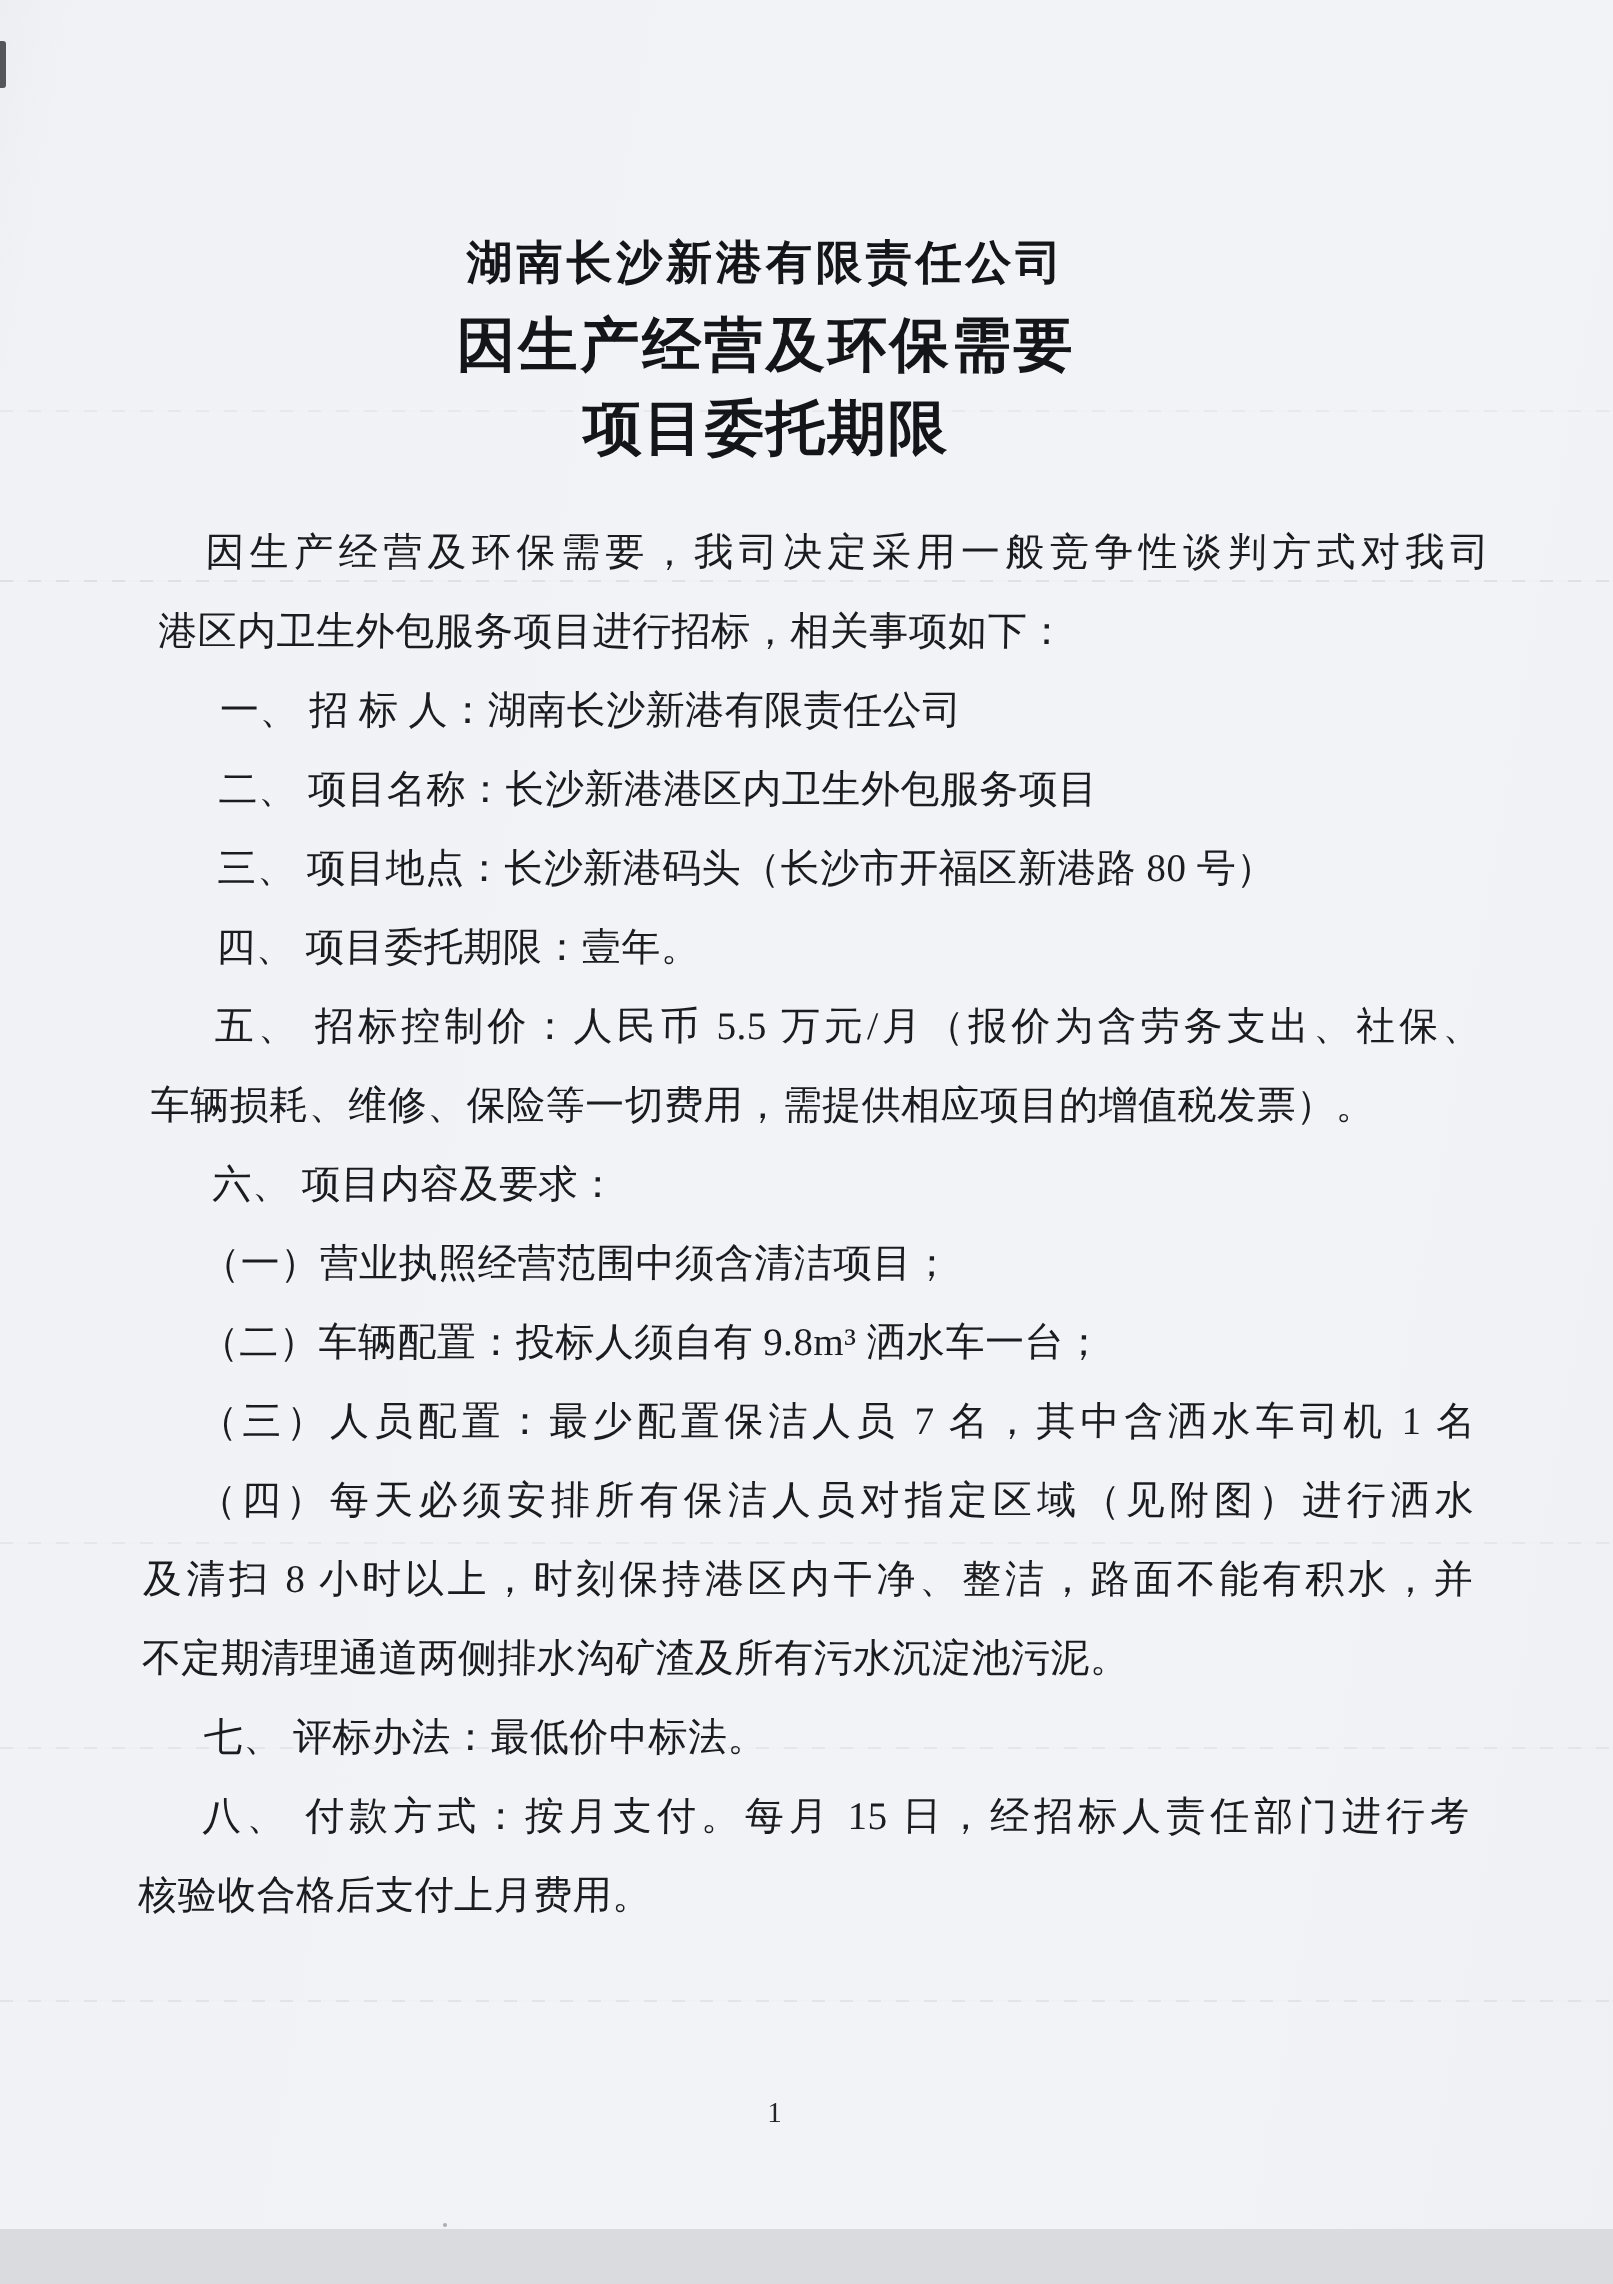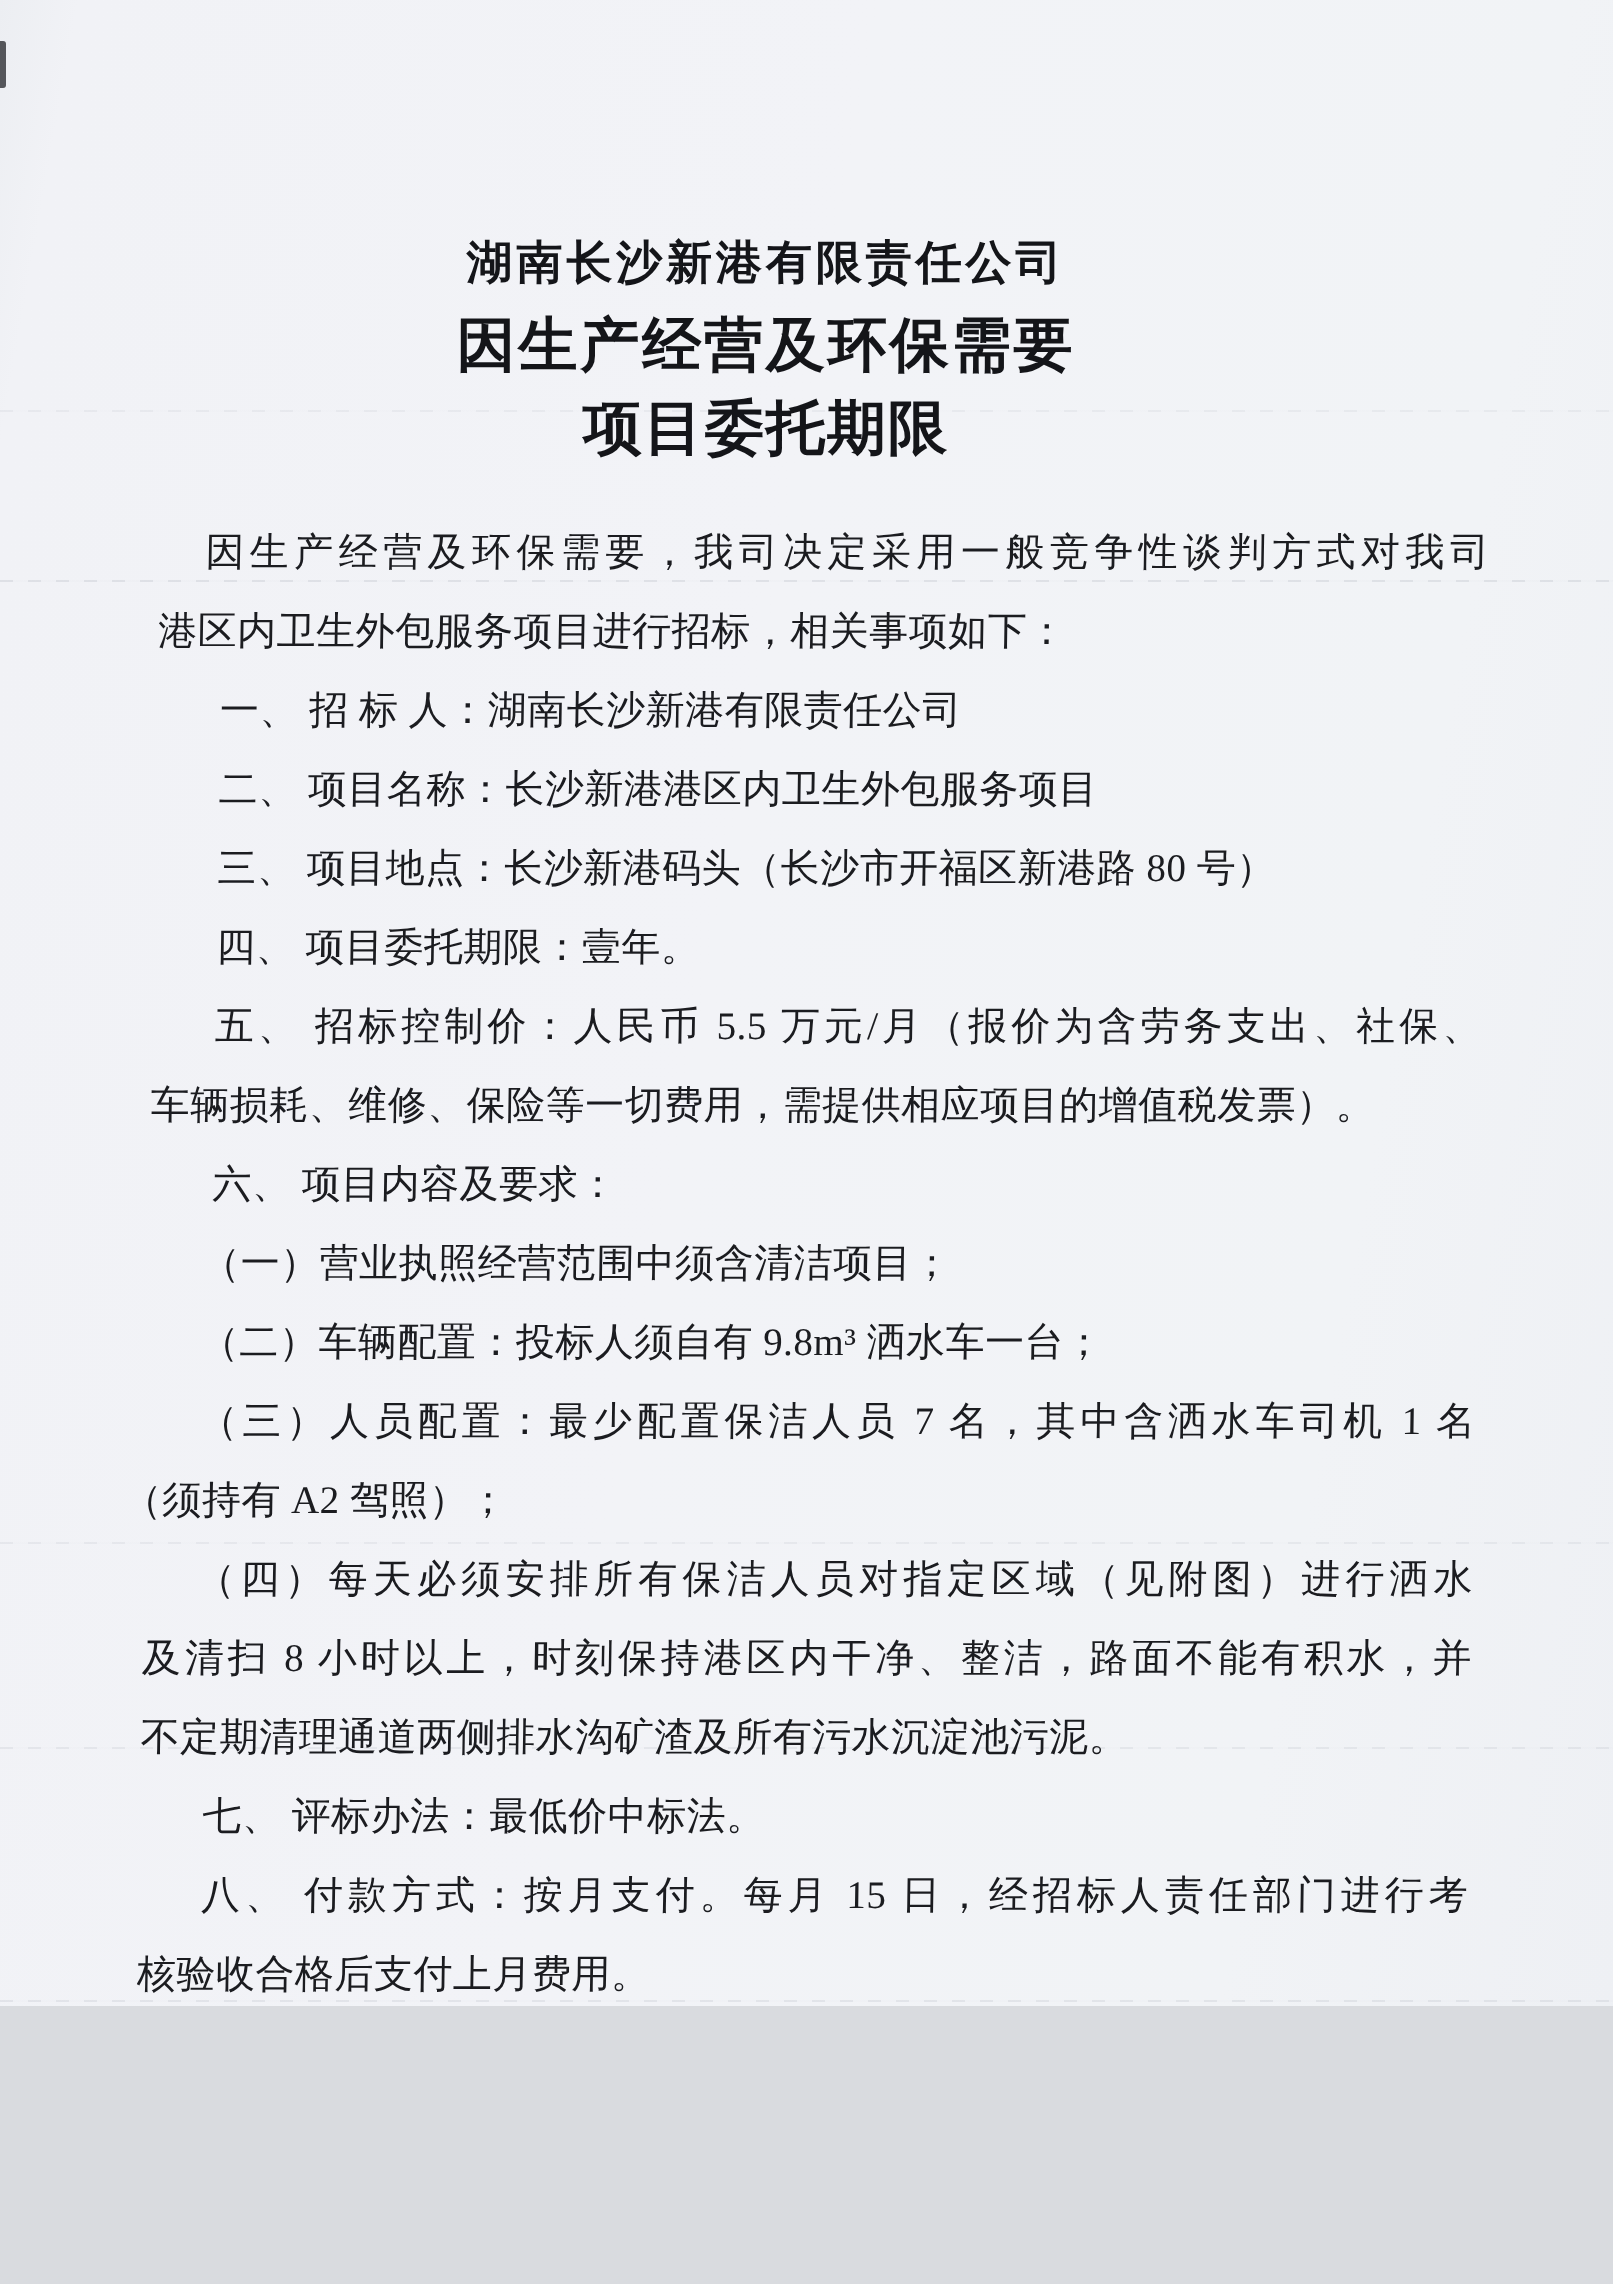--- a/index.html
+++ b/index.html
@@ -1,19 +1,19 @@
 <!DOCTYPE html>
 <html><head>
 <meta charset="utf-8">
 <style>
   html, body { margin: 0; padding: 0; background: #d9dbdf; }
   .page {
     position: relative;
     width: 1613px;
-    height: 2006px;
+    height: 2229px;
     margin: 0 auto;
     background: linear-gradient(100deg, #eceef2 0%, #f1f2f6 4%, #f2f3f7 45%, #f1f3f6 80%, #eef0f4 100%);
     overflow: hidden;
     font-family: "Liberation Serif", "DejaVu Serif", serif;
     color: #1b1c20;
   }
   .content { padding: 0 123px 0 160px; }
 
   
   .titles {
@@ -118,21 +118,20 @@
       <div class="line ind-b">一、 招 标 人：湖南长沙新港有限责任公司</div>
       <div class="line ind-b">二、 项目名称：长沙新港港区内卫生外包服务项目</div>
       <div class="line ind-b">三、 项目地点：长沙新港码头（长沙市开福区新港路 80 号）</div>
       <div class="line ind-b">四、 项目委托期限：壹年。</div>
       <div class="line ind-b just">五、 招标控制价：人民币 5.5 万元/月（报价为含劳务支出、社保、</div>
       <div class="line">车辆损耗、维修、保险等一切费用，需提供相应项目的增值税发票）。</div>
       <div class="line ind-b">六、 项目内容及要求：</div>
       <div class="line ind-c">（一）营业执照经营范围中须含清洁项目；</div>
       <div class="line ind-c">（二）车辆配置：投标人须自有 9.8m³ 洒水车一台；</div>
       <div class="line ind-c just">（三）人员配置：最少配置保洁人员 7 名，其中含洒水车司机 1 名</div>
-      <div class="line hang">（须持有 A2 驾照）；</div>
       <div class="line ind-c just">（四）每天必须安排所有保洁人员对指定区域（见附图）进行洒水</div>
       <div class="line just">及清扫 8 小时以上，时刻保持港区内干净、整洁，路面不能有积水，并</div>
       <div class="line">不定期清理通道两侧排水沟矿渣及所有污水沉淀池污泥。</div>
       <div class="line ind-b">七、 评标办法：最低价中标法。</div>
       <div class="line ind-b just">八、 付款方式：按月支付。每月 15 日，经招标人责任部门进行考</div>
       <div class="line">核验收合格后支付上月费用。</div>
     </div>
 
   </div>
 

